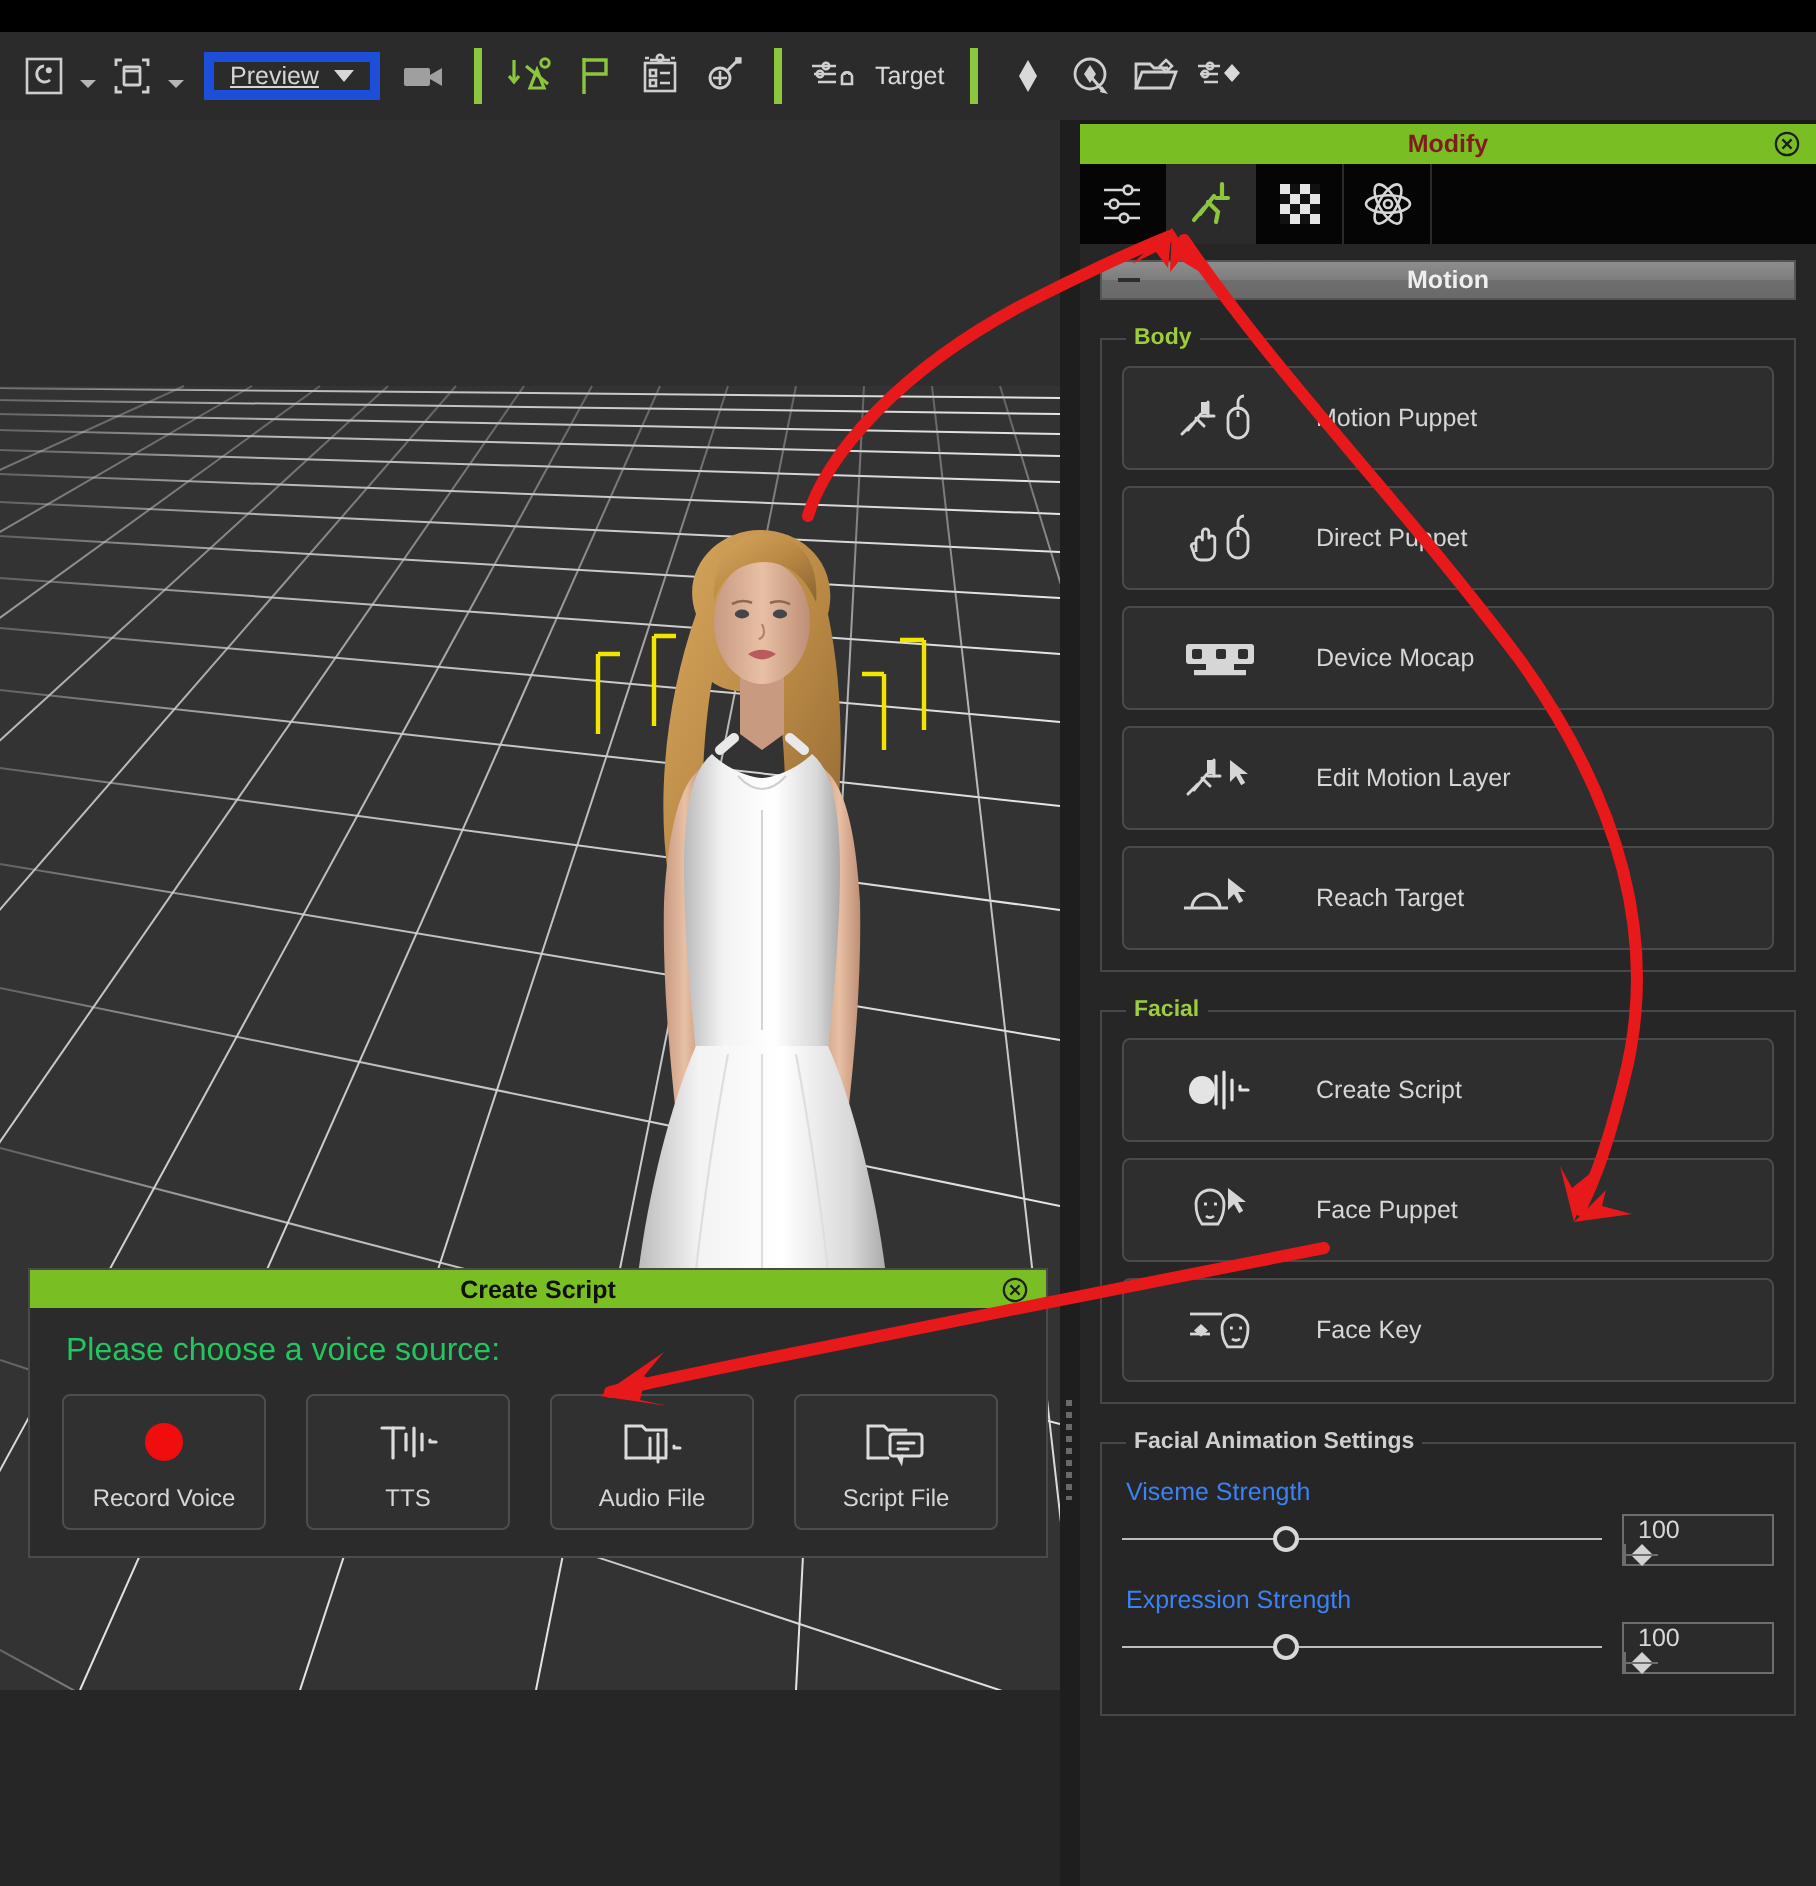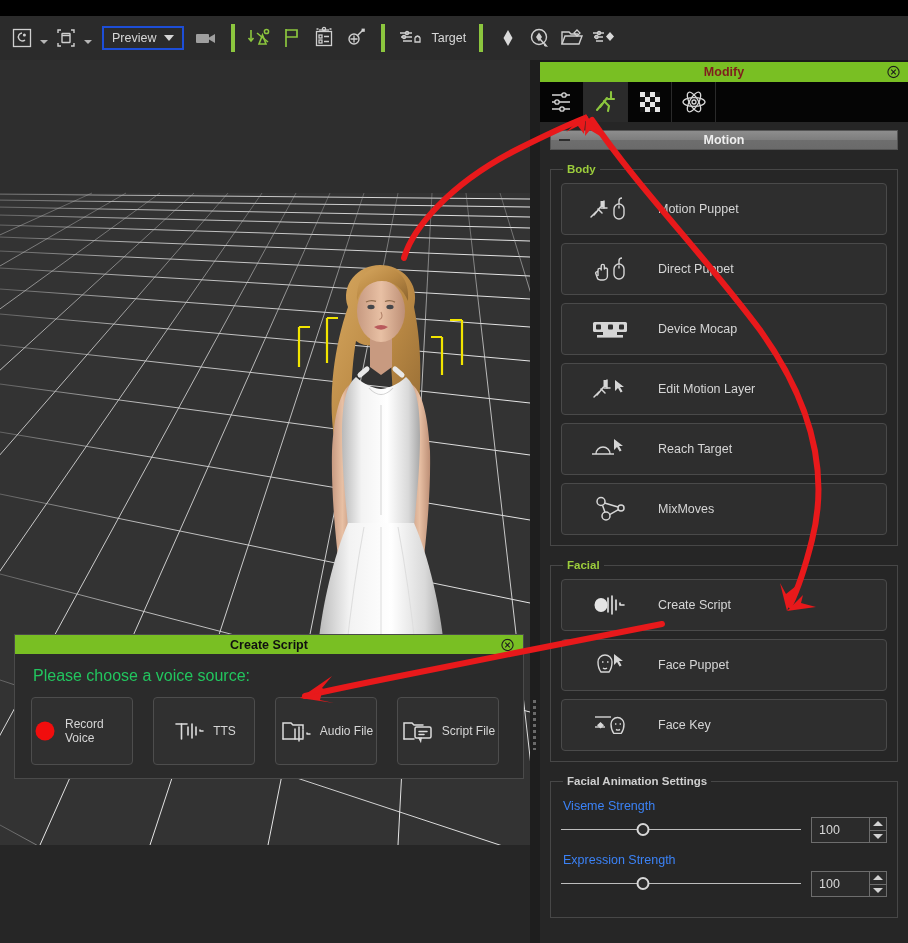--- a/index.html
+++ b/index.html
@@ -28,23 +28,23 @@
   .tb-caret{
     width:12px;height:24px;display:flex;align-items:flex-end;justify-content:center;
     padding-bottom:6px; cursor:pointer;
   }
   .tb-caret i{
     display:block;width:0;height:0;border-left:4px solid transparent;
     border-right:4px solid transparent;border-top:4px solid #b6b6b6;
   }
   .tb-sep{ width:4px;height:28px;background:#8cc63e; margin:0 9px; flex:none; }
   .preview-box{
-    height:24px; min-width:76px; border:2px solid #1d4ed8; background:#2b2b2b;
+    height:24px; min-width:76px; border:5px solid #1d4ed8; background:#2b2b2b;
     display:flex;align-items:center;justify-content:center; gap:8px;
-    padding:0 8px; margin:0 6px 0 8px; cursor:pointer; color:#d6d6d6; font-size:12.5px;
+    padding:0 8px; margin:0 6px 0 8px; cursor:pointer; color:#d6d6d6; font-size:12.5px;text-decoration:underline;
   }
   .preview-box i{
     width:0;height:0;border-left:5px solid transparent;border-right:5px solid transparent;
     border-top:6px solid #d6d6d6; display:block;
   }
   .conform-btn{ display:flex; align-items:center; gap:7px; cursor:pointer; padding:0 4px; }
   .conform-btn span{ color:#d8d8d8; font-size:12.5px; }
 
   
   .viewport{
@@ -127,21 +127,21 @@
   .slider{ position:relative; flex:1; height:20px; }
   .slider .track{
     position:absolute; left:0; right:0; top:9px; height:1px; background:#bdbdbd;
   }
   .slider .knob{
     position:absolute; left:34%; top:3px; width:13px;height:13px;border-radius:50%;
     border:2px solid #d8d8d8; background:#2b2b2b; transform:translateX(-50%); cursor:pointer;
   }
   .spin{
     width:76px;height:26px;border:1px solid #6d6d6d;background:#2b2b2b;
-    display:flex; align-items:stretch;
+    display:flex; align-items:stretch;flex-direction:column;
   }
   .spin .val{
     flex:1; display:flex;align-items:center; padding-left:7px; color:#d8d8d8; font-size:12.5px;
   }
   .spin .arrows{
     width:17px; border-left:1px solid #6d6d6d; display:flex;flex-direction:column;
   }
   .spin .arrows div{
     flex:1; display:flex;align-items:center;justify-content:center; cursor:pointer;
   }
@@ -159,21 +159,21 @@
     display:flex; align-items:center; justify-content:center; position:relative;
   }
   .dlg-title .closeic{ position:absolute; right:9px; top:50%; transform:translateY(-50%);
     width:13px;height:13px; cursor:pointer; }
   .dlg-prompt{
     color:#22c55e; font-size:16px; font-weight:normal; padding:13px 0 0 18px;
   }
   .dlg-opts{ display:flex; gap:20px; padding:12px 16px 0 16px; }
   .opt{
     width:102px;height:68px;border:1px solid #4d4d4d;border-radius:4px;background:#303030;
-    display:flex;flex-direction:row;align-items:center;justify-content:center;gap:7px;
+    display:flex;flex-direction:column;align-items:center;justify-content:center;gap:7px;
     cursor:pointer;
   }
   .opt .oic{ height:28px; display:flex;align-items:center;justify-content:center; }
   .opt .olbl{ color:#d6d6d6; font-size:12px; }
 
   
   .annot{ position:absolute; left:0; top:0; width:908px; height:943px; pointer-events:none; z-index:60; }
 </style>
 </head>
 <body>
@@ -589,35 +589,20 @@
             <g stroke="#d6d6d6" stroke-width="1.5" fill="none">
               <path d="M9 18 a7 7 0 1 1 14 0"></path>
               <path d="M5 18 h22"></path>
             </g>
             <path d="M27 3 L27 14 L30 11 L32.6 15.6 L34.6 14.4 L32 10 L36 10 Z" fill="#d6d6d6"></path>
           </svg>
         </span>
         <span class="lbl">Reach Target</span>
       </div>
 
-      <div class="row">
-        <span class="ic">
-          <svg width="40" height="28" viewBox="0 0 40 28">
-            <g stroke="#d6d6d6" stroke-width="1.5" fill="none">
-              <circle cx="11" cy="6.5" r="4"></circle>
-              <circle cx="16" cy="21" r="4"></circle>
-              <circle cx="31" cy="13" r="3"></circle>
-              <path d="M12.5 10.3 L15 17.2"></path>
-              <path d="M14.5 8 L28 12"></path>
-              <path d="M19.6 19.6 L28.4 14.6"></path>
-            </g>
-          </svg>
-        </span>
-        <span class="lbl">MixMoves</span>
-      </div>
     </fieldset>
 
     <fieldset class="grp">
       <legend>Facial</legend>
 
       <div class="row">
         <span class="ic">
           <svg width="46" height="28" viewBox="0 0 46 28">
             <ellipse cx="14" cy="14" rx="6.5" ry="7" fill="#e4e4e4"></ellipse>
             <g stroke="#e4e4e4" stroke-width="1.6" fill="none" stroke-linecap="round">

